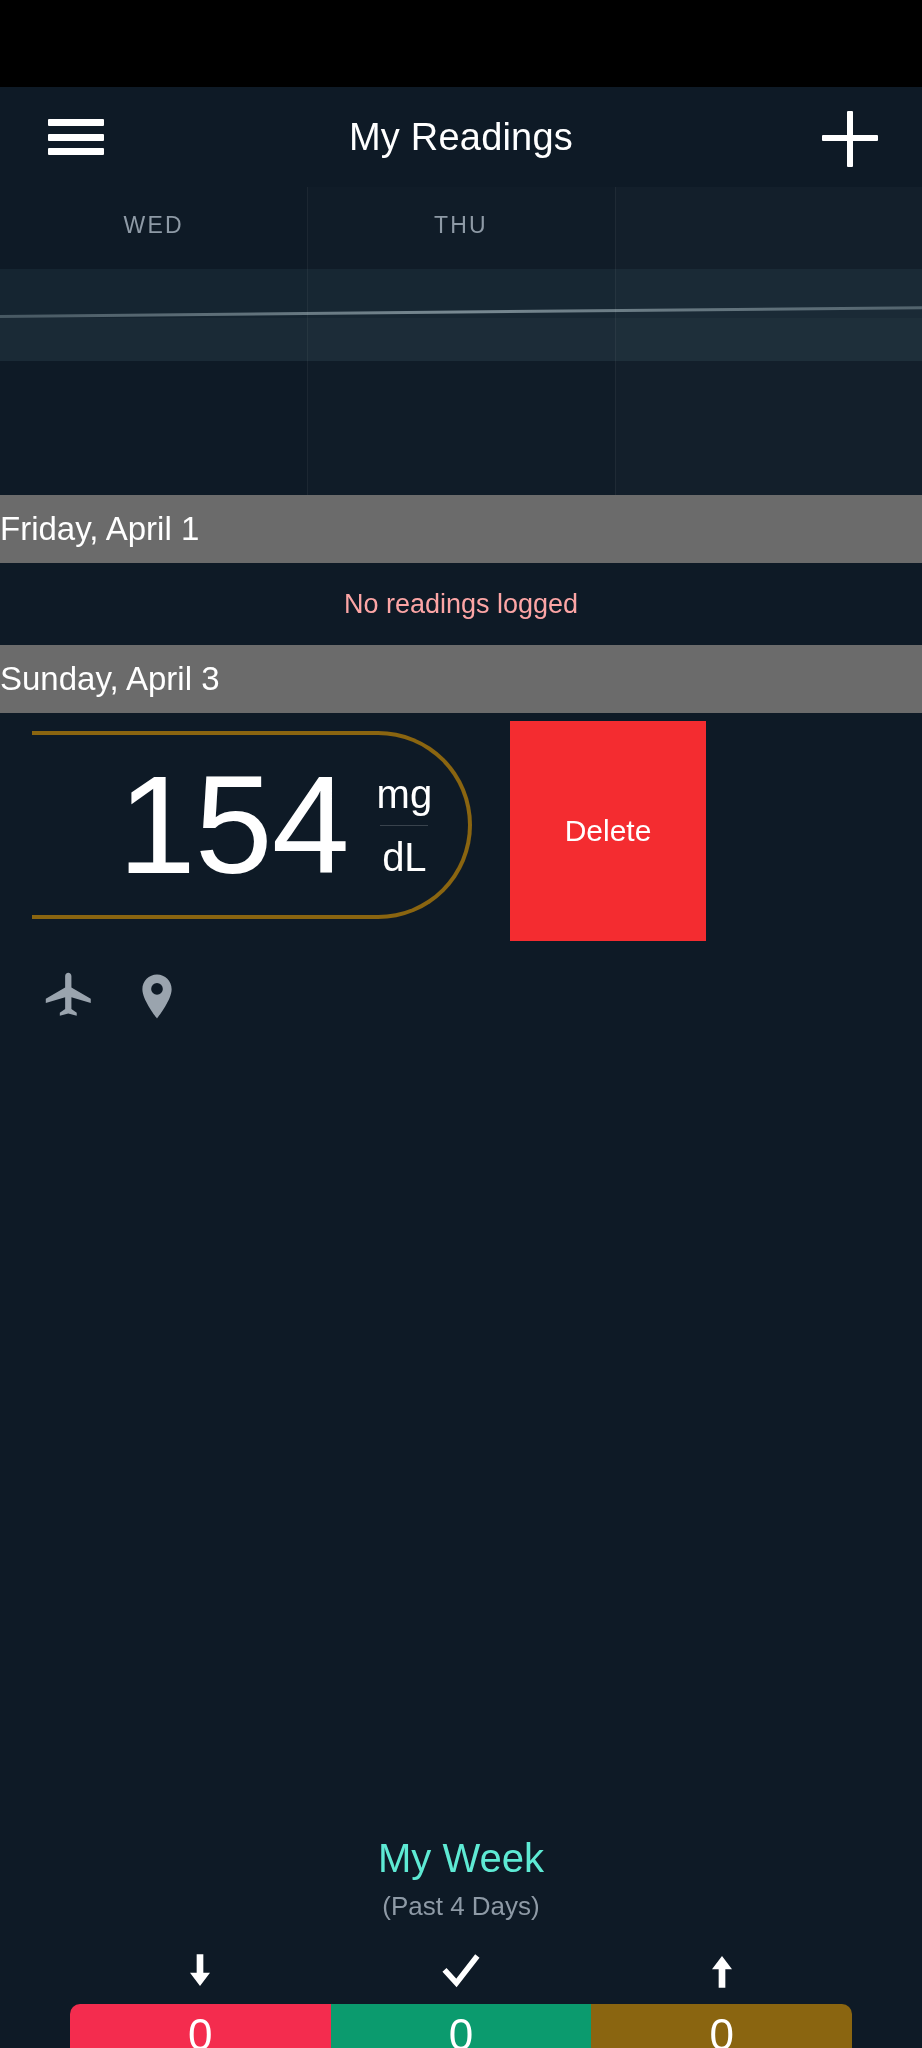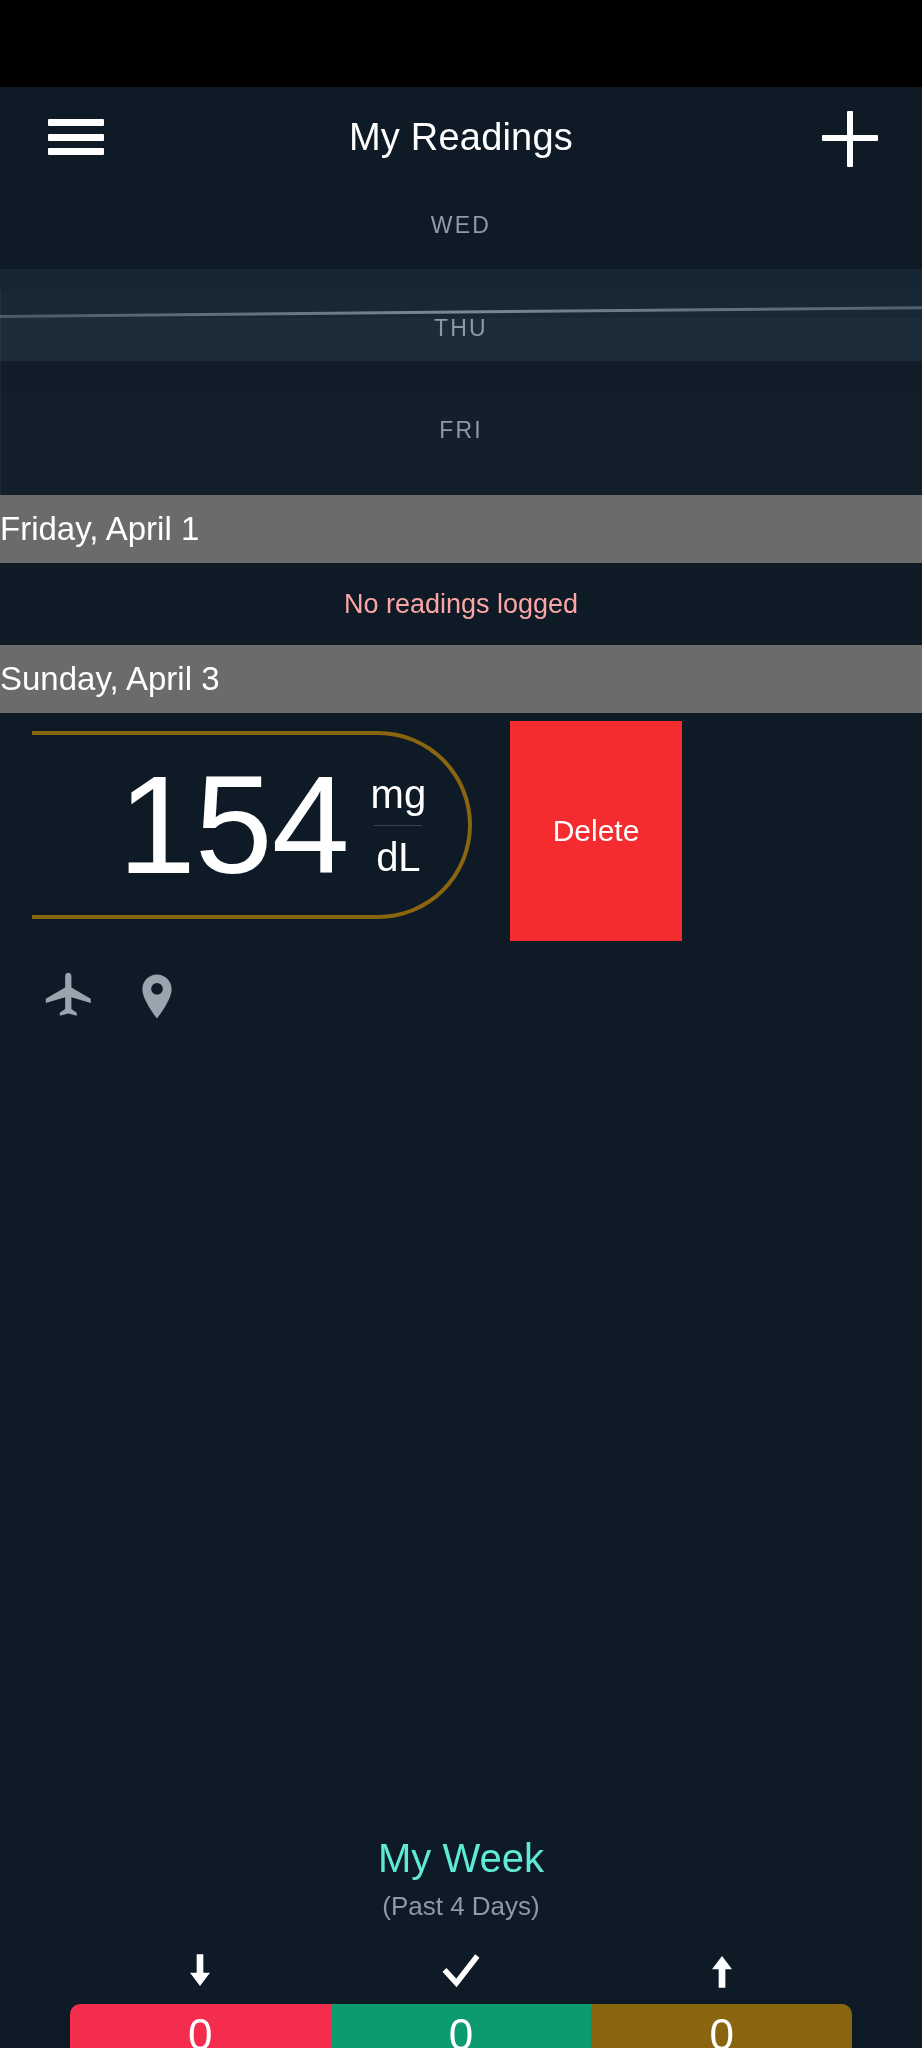--- a/index.html
+++ b/index.html
@@ -51,21 +51,21 @@
   }
   .plus-btn::before { left:0; top:24px; width:56px; height:6px; }
   .plus-btn::after  { left:25px; top:0; width:6px; height:56px; }
 
   
   .weekstrip {
     position:relative; width:100%; height:308px;
     background:#0e1a26; overflow:hidden;
   }
   .day-cols {
-    position:absolute; inset:0; display:flex;flex-direction:column;
+    position:absolute; inset:0; display:flex;
   }
   .day-col {
     flex:1 1 0; position:relative; height:100%;
   }
   .day-col.tint1 { background:rgba(255,255,255,0.012); }
   .day-col.tint2 { background:rgba(255,255,255,0.022); }
   .day-col .sep {
     position:absolute; left:0; top:0; width:1px; height:100%;
     background:rgba(255,255,255,0.05);
   }
@@ -100,36 +100,36 @@
   
   .reading-row {
     position:relative; width:100%; height:320px; background:#0e1a26;
   }
   .reading-pill {
     position:absolute; left:32px; top:18px;
     width:440px; height:188px;
     border:4px solid #8a6510;
     border-left:none;
     border-radius:0 94px 94px 0;
-    display:flex; align-items:center;
+    display:flex; align-items:center;gap:6px;
   }
   .reading-value {
     color:#ffffff; font-size:140px; font-weight:400; line-height:1;
     margin-left:86px; letter-spacing:-1px;
   }
   .reading-unit {
     margin-left:22px; display:flex; flex-direction:column;
     align-items:center; color:#ffffff; font-size:40px; line-height:1.45;
   }
   .reading-unit .rule {
     width:48px; height:1px; background:rgba(255,255,255,0.18); margin:2px 0;
   }
   .delete-btn {
     position:absolute; left:510px; top:8px;
-    width:172px; height:220px; background:#f42c30;
+    width:196px; height:220px; background:#f42c30;
     display:flex; align-items:center; justify-content:center;
     color:#ffffff; font-size:30px;
   }
   .tag-icons {
     position:absolute; left:40px; top:255px;
     display:flex; align-items:center; gap:32px;
   }
   .tag-icons svg { display:block; }
 
   
@@ -183,21 +183,20 @@
     <div class="day-cols">
       <div class="day-col">
         <div class="day-label">WED</div>
       </div>
       <div class="day-col tint1">
         <div class="sep"></div>
         <div class="day-label">THU</div>
       </div>
       <div class="day-col tint2">
         <div class="sep"></div>
-        <div class="day-label">FRI</div>
       </div>
     </div>
     <div class="band upper"></div>
     <div class="band lower"></div>
     <div class="trend"></div>
   </div>
 
   <div class="date-header">Friday, April 1</div>
   <div class="empty-row">No readings logged</div>
 

